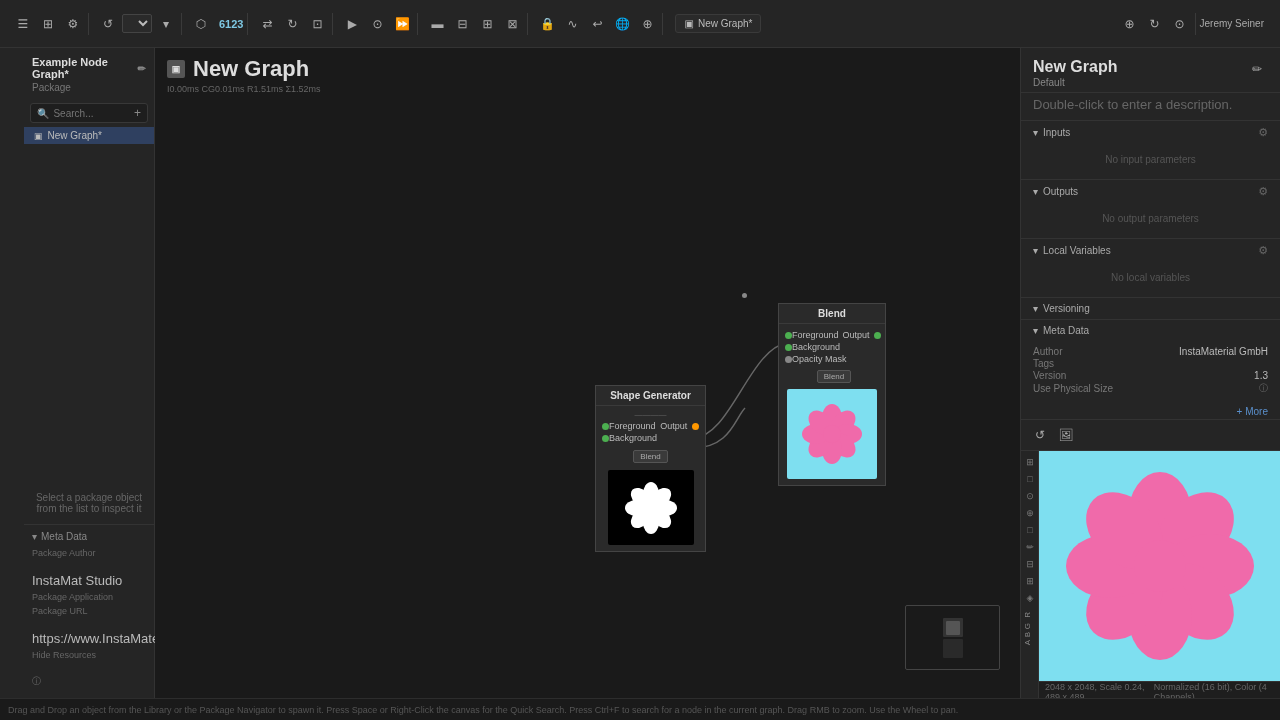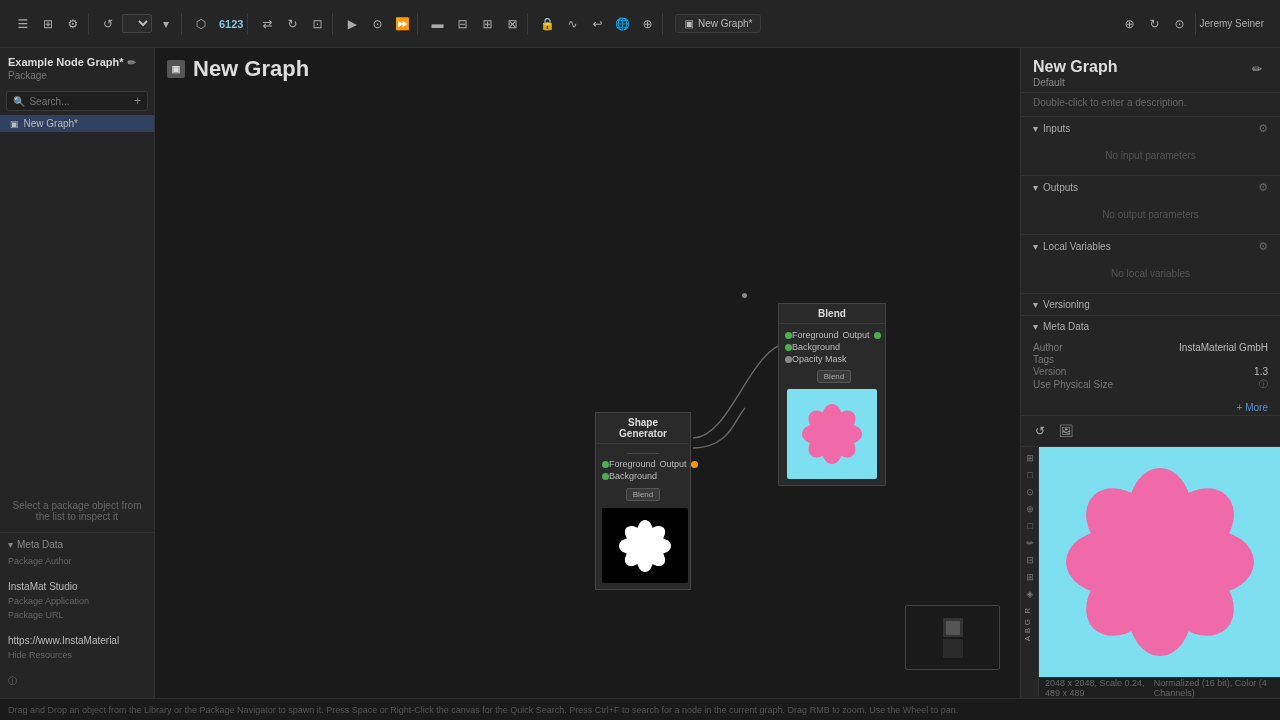--- a/index.html
+++ b/index.html
@@ -89,20 +89,21 @@
     }
 
     
     .left-panel {
       width: 155px;
       background: #252525;
       border-right: 1px solid #333;
       display: flex;
       flex-direction: column;
       flex-shrink: 0;
+      padding-left: 24px;
     }
     .project-title {
       padding: 8px 8px 2px 8px;
       font-size: 11px;
       font-weight: bold;
       color: #ddd;
       display: flex;
       align-items: center;
       gap: 4px;
     }
@@ -158,21 +159,21 @@
       color: #888;
       margin-bottom: 6px;
     }
     .meta-row {
       display: flex;
       flex-direction: column;
       gap: 15px;
       margin-bottom: 4px;
     }
     .meta-key { font-size: 9px; color: #666; }
-    .meta-val { font-size: 10px; color: #bbb; }
+    .meta-val { font-size: 13px; color: #bbb; }
 
     
     .center-canvas {
       flex: 1;
       background: #1a1a1a;
       position: relative;
       overflow: hidden;
     }
     .canvas-header {
       position: absolute;
@@ -286,21 +287,21 @@
       font-size: 16px;
       font-weight: bold;
       color: #ddd;
     }
     .right-panel-subtitle {
       font-size: 10px;
       color: #888;
       margin-top: 1px;
     }
     .right-panel-desc {
-      font-size: 10px;
+      font-size: 13px;
       color: #666;
       padding: 4px 12px 8px;
     }
     .section-header {
       display: flex;
       align-items: center;
       justify-content: space-between;
       padding: 5px 12px;
       cursor: pointer;
       border-top: 1px solid #333;
@@ -536,32 +537,33 @@
       </div>
     </div>
   </div>
 
   <div class="center-canvas">
     <div class="canvas-header">
       <div class="canvas-title">
         <span class="canvas-title-icon">▣</span>
         <span>New Graph</span>
       </div>
+      <div class="canvas-stats">I0.00ms CG0.01ms R1.51ms Σ1.52ms</div>
     </div>
 
     <div class="cursor-dot" style="left: 587px; top: 245px;"></div>
 
     <svg class="connections-svg">
 
       <path d="M 538 390 C 575 390, 595 300, 632 295" stroke="#888" stroke-width="1.5" fill="none" opacity="0.7"></path>
 
       <path d="M 538 400 C 575 400, 580 370, 590 360" stroke="#888" stroke-width="1.5" fill="none" opacity="0.7"></path>
     </svg>
 
-    <div class="node" style="left: 440px; top: 364px; width: 96px;">
+    <div class="node" style="left: 440px; top: 337px; width: 111px;">
       <div class="node-title">Shape Generator</div>
       <div class="node-body">
         <div style="font-size:8px; color:#666; text-align:center; margin-bottom:2px;">
           ————
         </div>
         <div class="node-port-row">
           <div class="node-port-left">
             <div class="port-dot port-green"></div>
             <span class="port-label">Foreground</span>
           </div>

